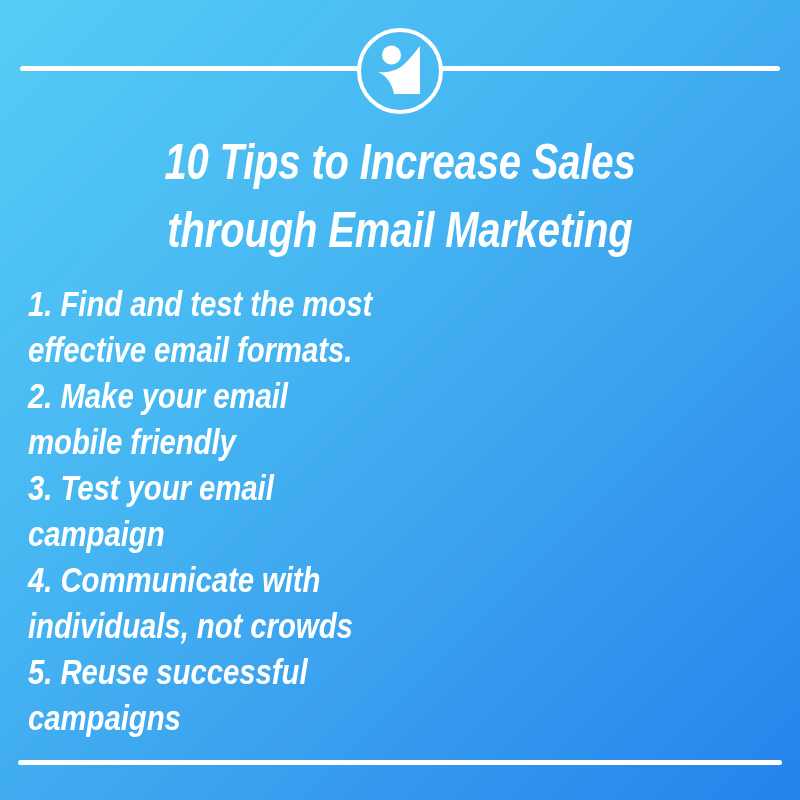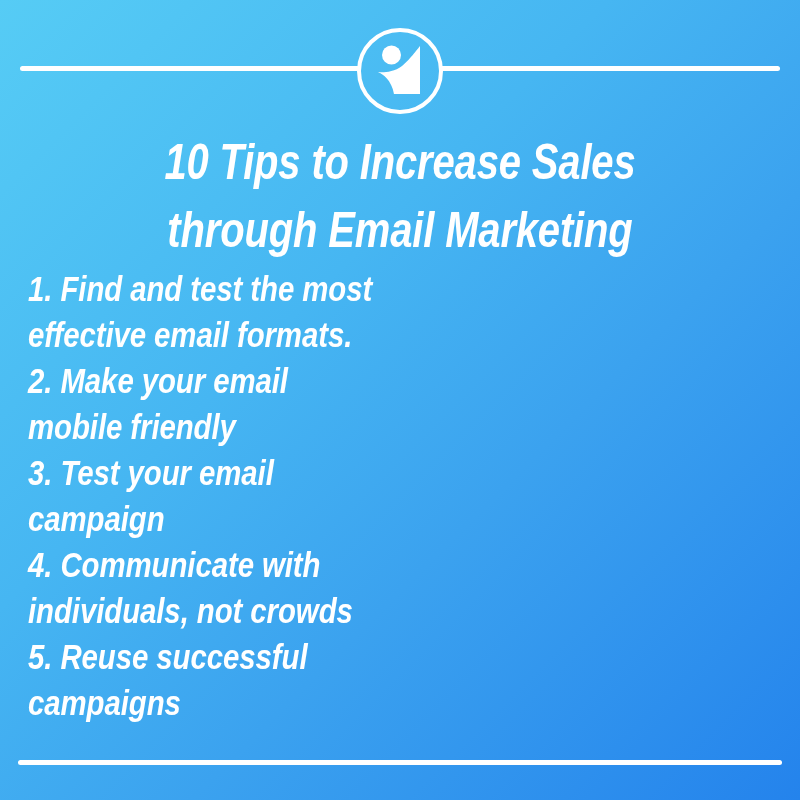--- a/index.html
+++ b/index.html
@@ -64,21 +64,21 @@
     letter-spacing: -0.2px;
     transform: scaleX(0.80);
     transform-origin: 50% 0%;
     white-space: normal;
   }
 
   
   .tips {
     position: absolute;
     left: 0;
-    top: 266px;
+    top: 281px;
     width: 800px;
     display: flex;
     align-items: flex-start;
   }
   .tips-col {
     box-sizing: border-box;
   }
   .tips-col.left  { width: 400px; padding-left: 28px;  padding-right: 14px; }
   .tips-col.right { width: 400px; padding-left: 4px;   padding-right: 18px; }
 

